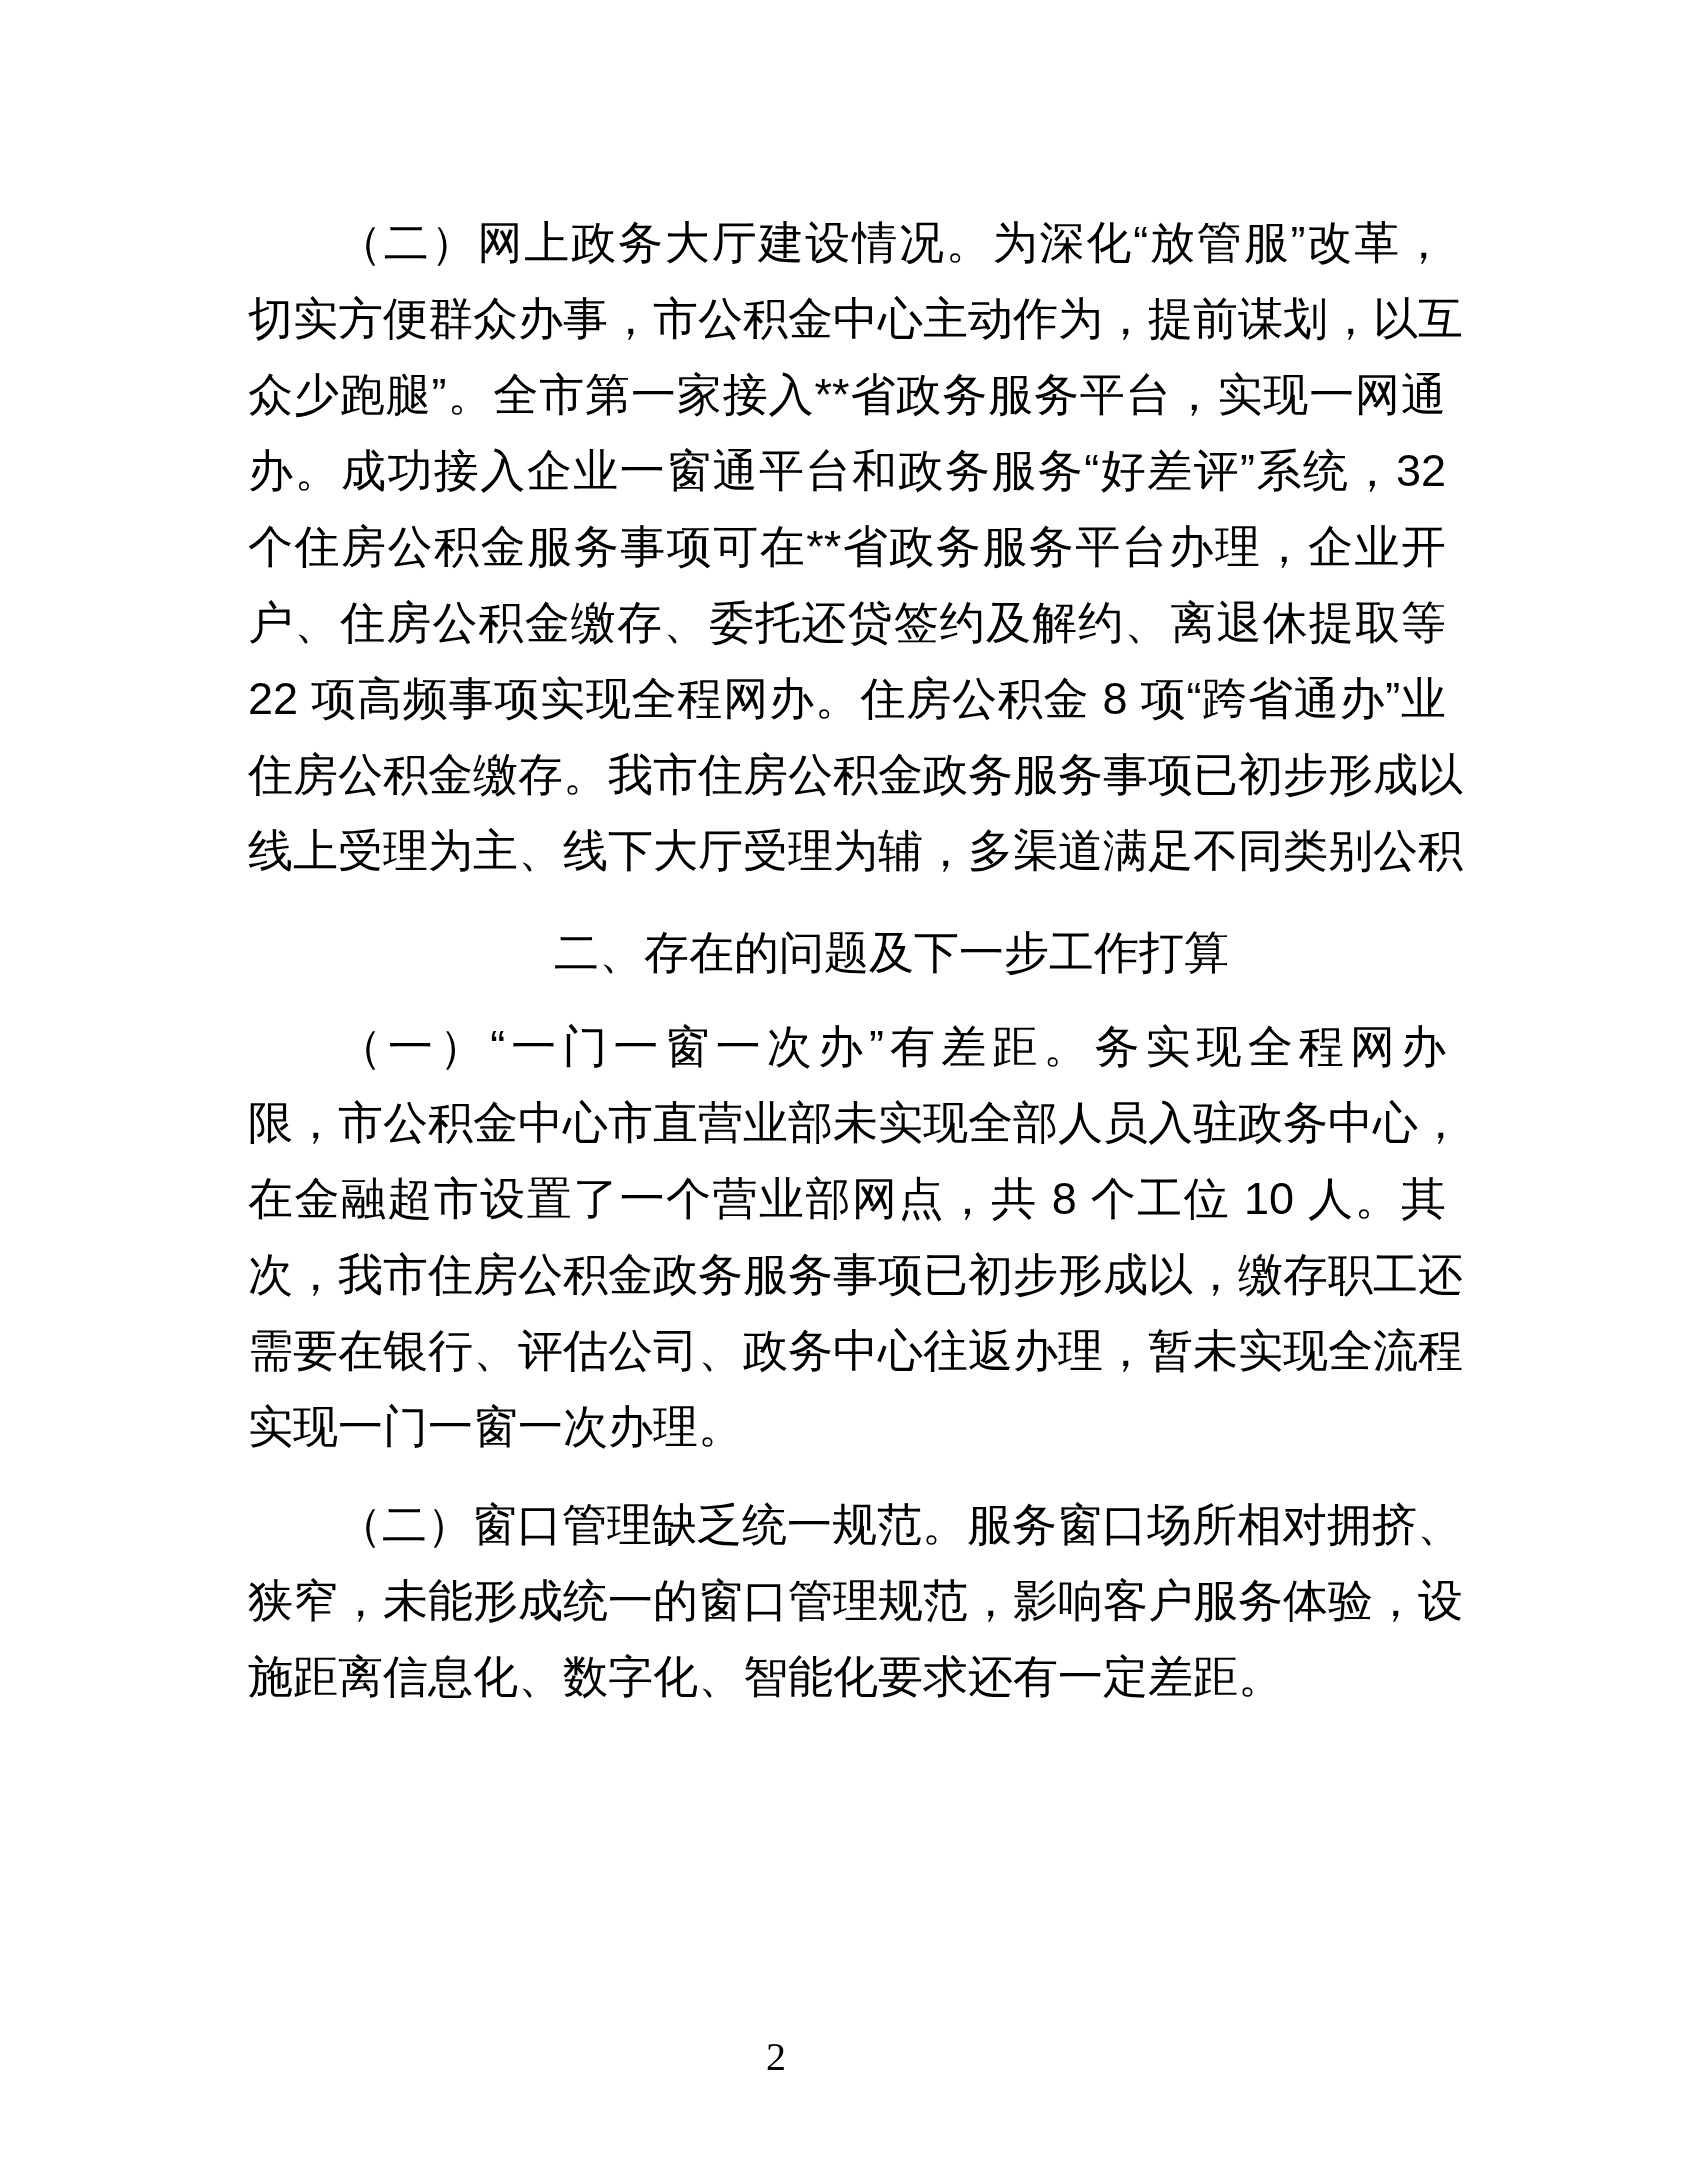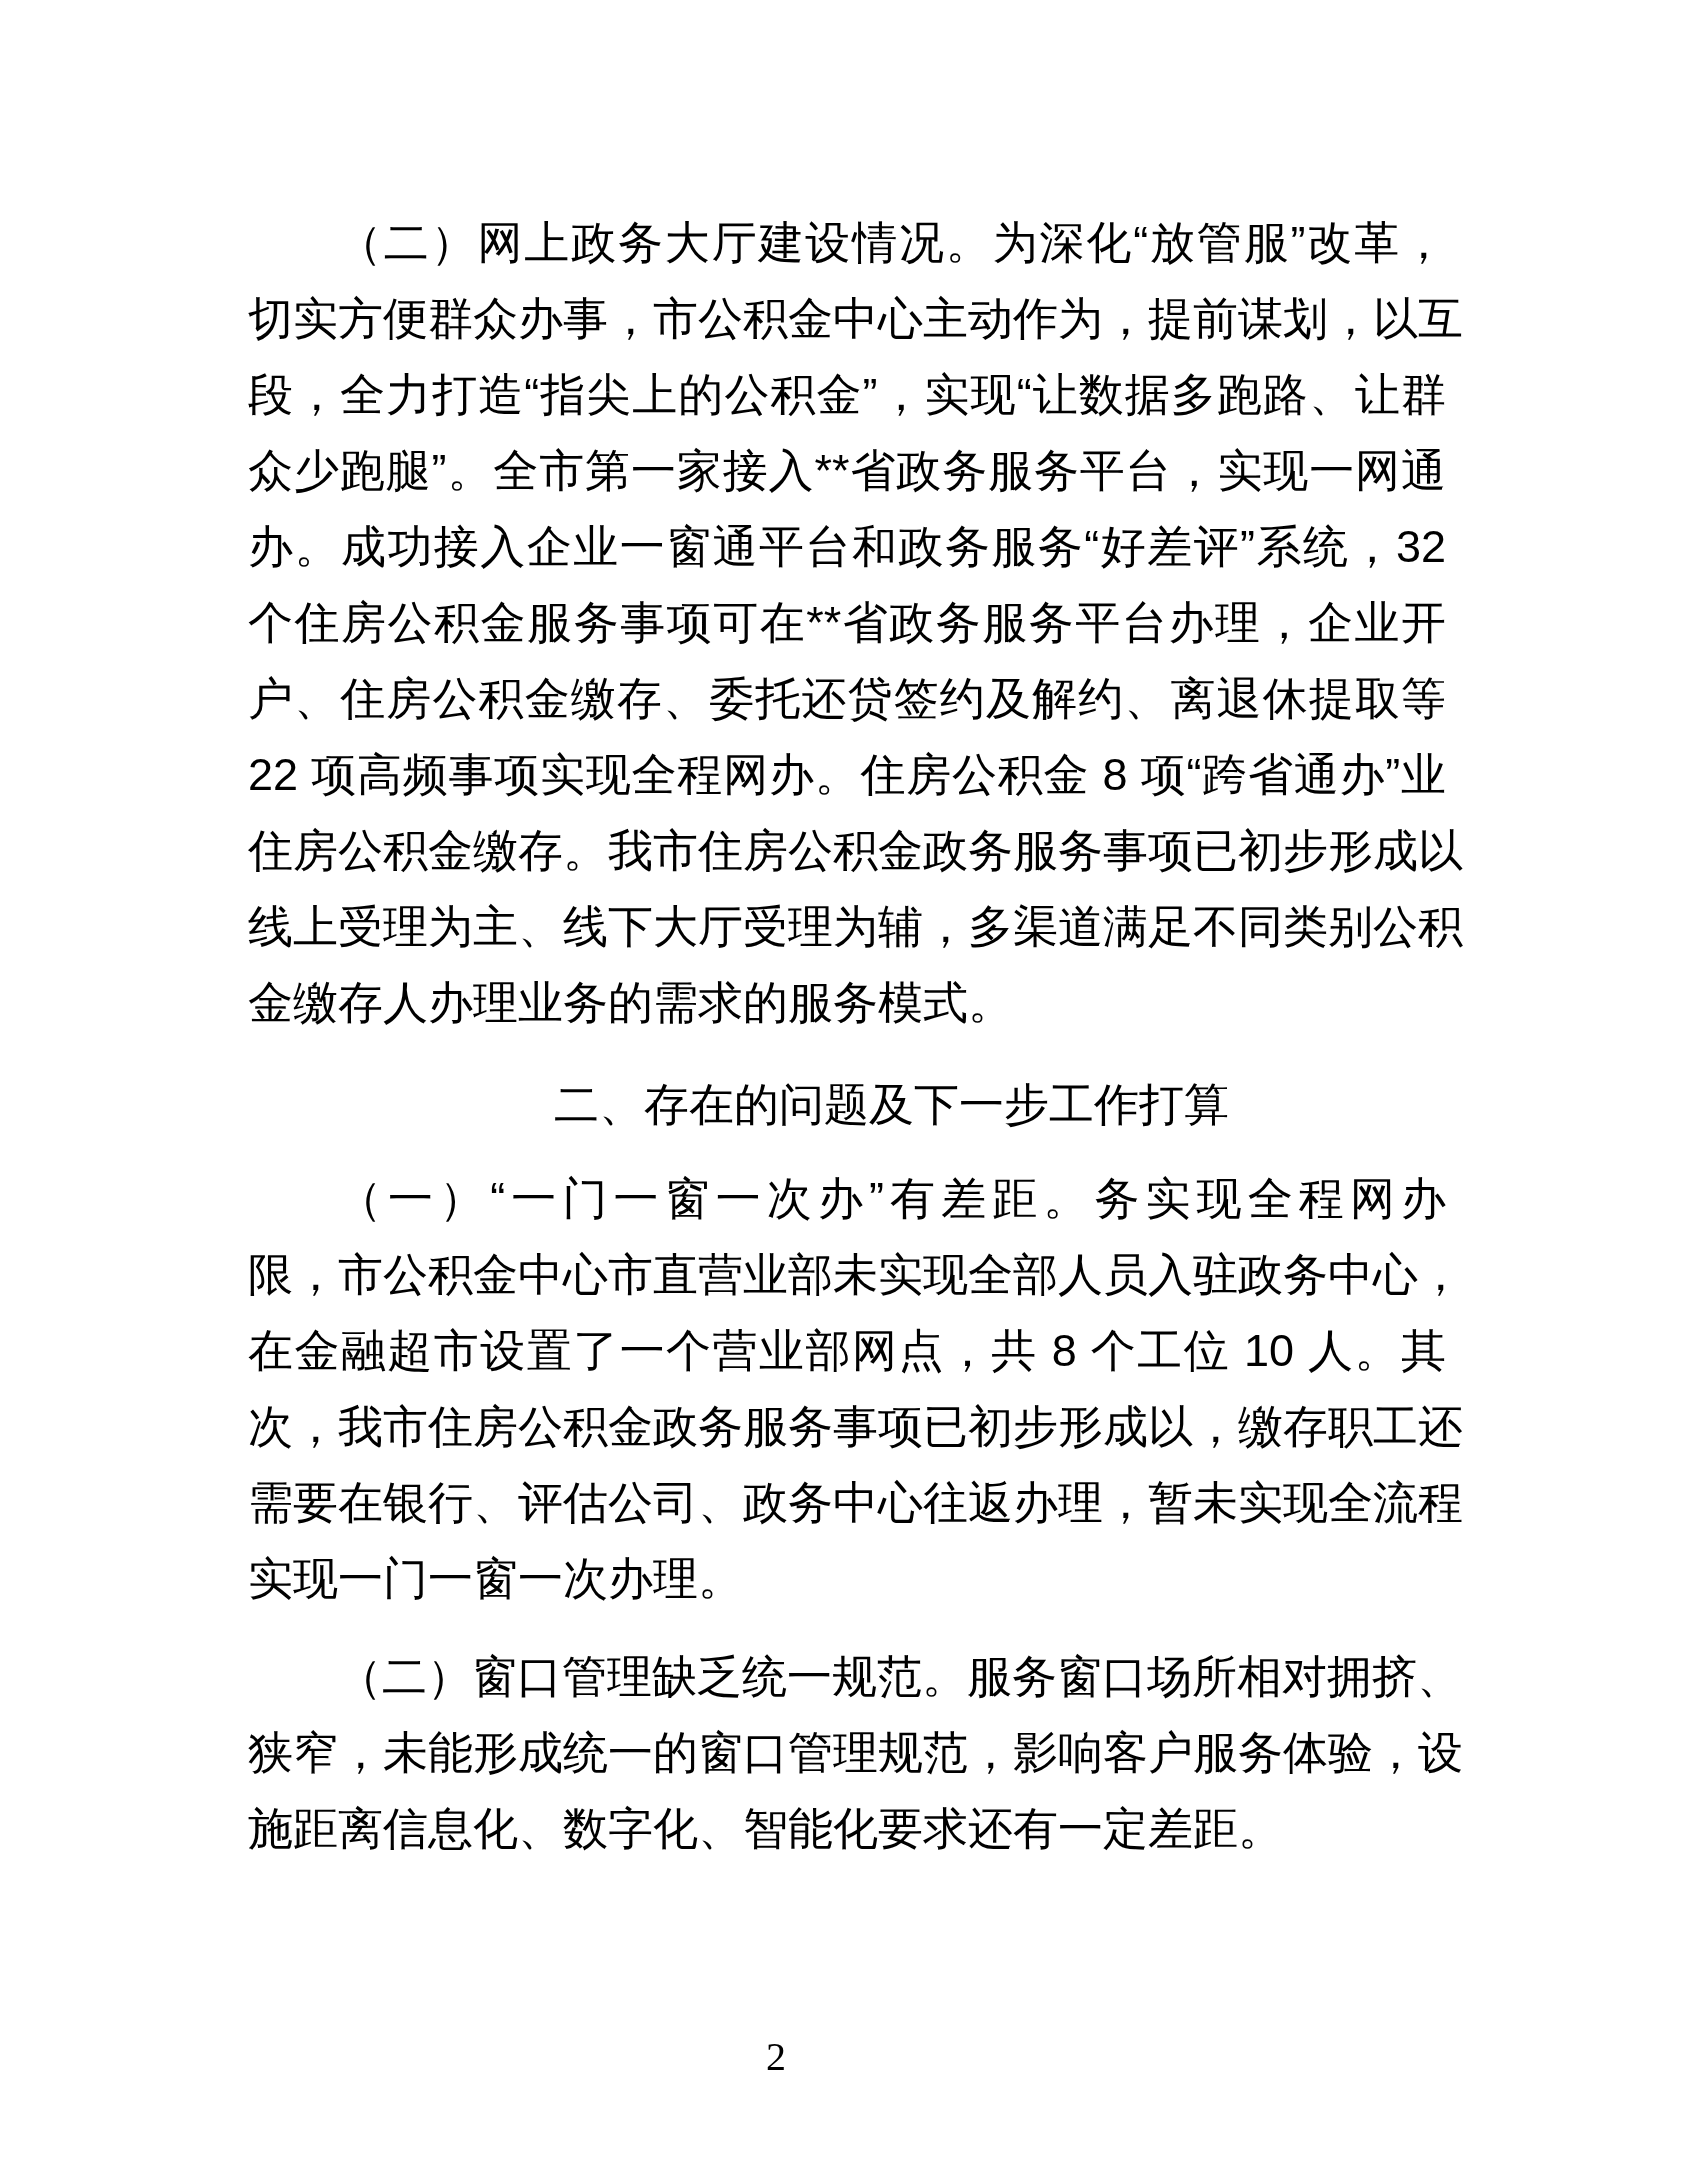--- a/index.html
+++ b/index.html
@@ -50,29 +50,27 @@
   }
 </style>
 </head>
 <body>
 
 <div class="page">
   <div class="doc-body">
       <div class="para body">
         <div class="tline just indent">（二）网上政务大厅建设情况。为深化“放管服”改革，</div>
         <div class="tline just">切实方便群众办事，市公积金中心主动作为，提前谋划，以互</div>
-        <div class="tline just">段，全力打造“指尖上的公积金”，实现“让数据多跑路、让群</div>
         <div class="tline just">众少跑腿”。全市第一家接入**省政务服务平台，实现一网通</div>
         <div class="tline just">办。成功接入企业一窗通平台和政务服务“好差评”系统，32</div>
         <div class="tline just">个住房公积金服务事项可在**省政务服务平台办理，企业开</div>
         <div class="tline just">户、住房公积金缴存、委托还贷签约及解约、离退休提取等</div>
         <div class="tline just">22 项高频事项实现全程网办。住房公积金 8 项“跨省通办”业</div>
         <div class="tline just">住房公积金缴存。我市住房公积金政务服务事项已初步形成以</div>
         <div class="tline just">线上受理为主、线下大厅受理为辅，多渠道满足不同类别公积</div>
-        <div class="tline end">金缴存人办理业务的需求的服务模式。</div>
       </div>
       <div class="para heading">
         <div class="tline end indent">二、存在的问题及下一步工作打算</div>
       </div>
       <div class="para body">
         <div class="tline just indent">（一）“一门一窗一次办”有差距。务实现全程网办</div>
         <div class="tline just">限，市公积金中心市直营业部未实现全部人员入驻政务中心，</div>
         <div class="tline just">在金融超市设置了一个营业部网点，共 8 个工位 10 人。其</div>
         <div class="tline just">次，我市住房公积金政务服务事项已初步形成以，缴存职工还</div>
         <div class="tline just">需要在银行、评估公司、政务中心往返办理，暂未实现全流程</div>

